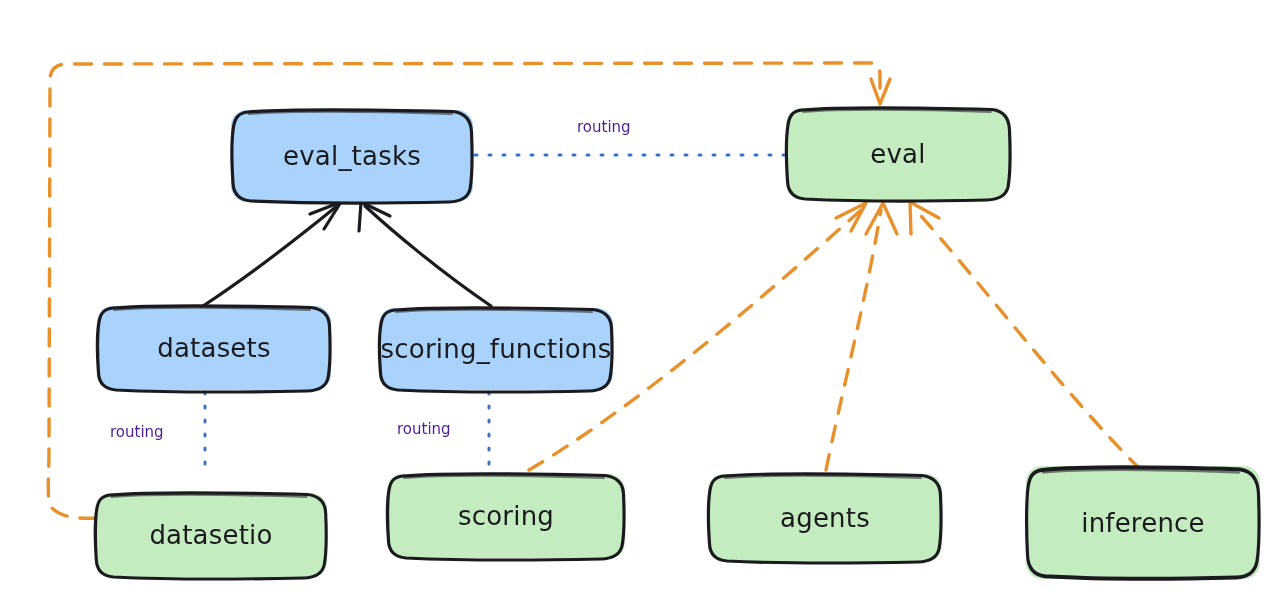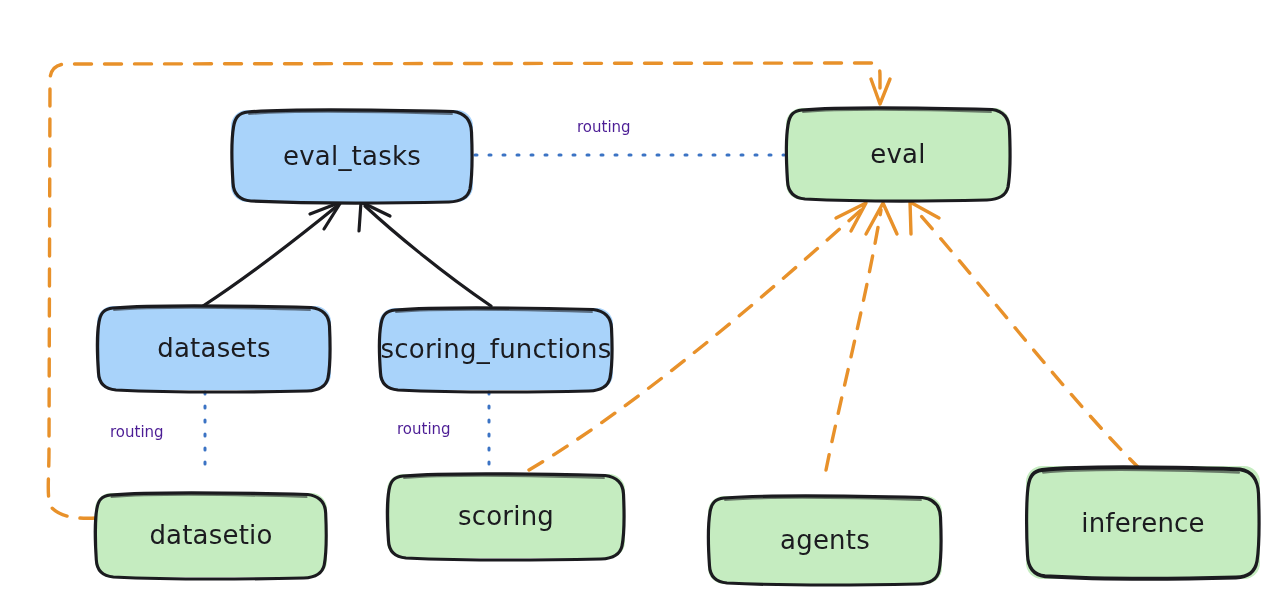--- a/index.html
+++ b/index.html
@@ -171,21 +171,21 @@
   <div class="node green" id="node-scoring" style="left: 387px; top: 474px; width: 238px; height: 84px; background: rgb(197, 236, 192);">
     <svg class="sketch" viewBox="0 0 250 96" preserveAspectRatio="none">
       <path d="M22 8 C60 5, 140 5.5, 224 7.5 C236 9, 242 15, 242.5 26 C243.5 48, 243 68, 241 78
                C239 87, 232 90.5, 220 91 C146 92.5, 68 92, 25 90 C14 89, 8 83, 7.5 73
                C6 52, 6.5 30, 8 22 C9.5 13, 13 9, 22 8 Z" fill="none" stroke="#1b1b1f" stroke-width="3.2" stroke-linejoin="round" stroke-linecap="round"></path>
       <path d="M23 10 C62 7, 142 7.5, 223 10" fill="none" stroke="#1b1b1f" stroke-width="2" stroke-linecap="round" opacity="0.55"></path>
     </svg>
     <span class="node-label">scoring</span>
   </div>
 
-  <div class="node green" id="node-agents" style="left: 708px; top: 496px; width: 234px; height: 88px; background: rgb(197, 236, 192);">
+  <div class="node green" id="node-agents" style="left: 708px; top: 474px; width: 234px; height: 88px; background: rgb(197, 236, 192);">
     <svg class="sketch" viewBox="0 0 246 100" preserveAspectRatio="none">
       <path d="M22 8 C60 5, 136 5.5, 220 7.5 C232 9, 238 16, 238.5 27 C239.5 50, 239 71, 237 81
                C235 90, 228 93.5, 216 94 C144 95.5, 68 95, 25 93 C14 92, 8 86, 7.5 76
                C6 54, 6.5 31, 8 22 C9.5 13, 13 9, 22 8 Z" fill="none" stroke="#1b1b1f" stroke-width="3.2" stroke-linejoin="round" stroke-linecap="round"></path>
       <path d="M23 10 C62 7, 138 7.5, 219 10" fill="none" stroke="#1b1b1f" stroke-width="2" stroke-linecap="round" opacity="0.55"></path>
     </svg>
     <span class="node-label">agents</span>
   </div>
 
   <div class="node green" id="node-inference" style="left: 1026px; top: 466px; width: 234px; height: 113px; background: rgb(197, 236, 192);">

